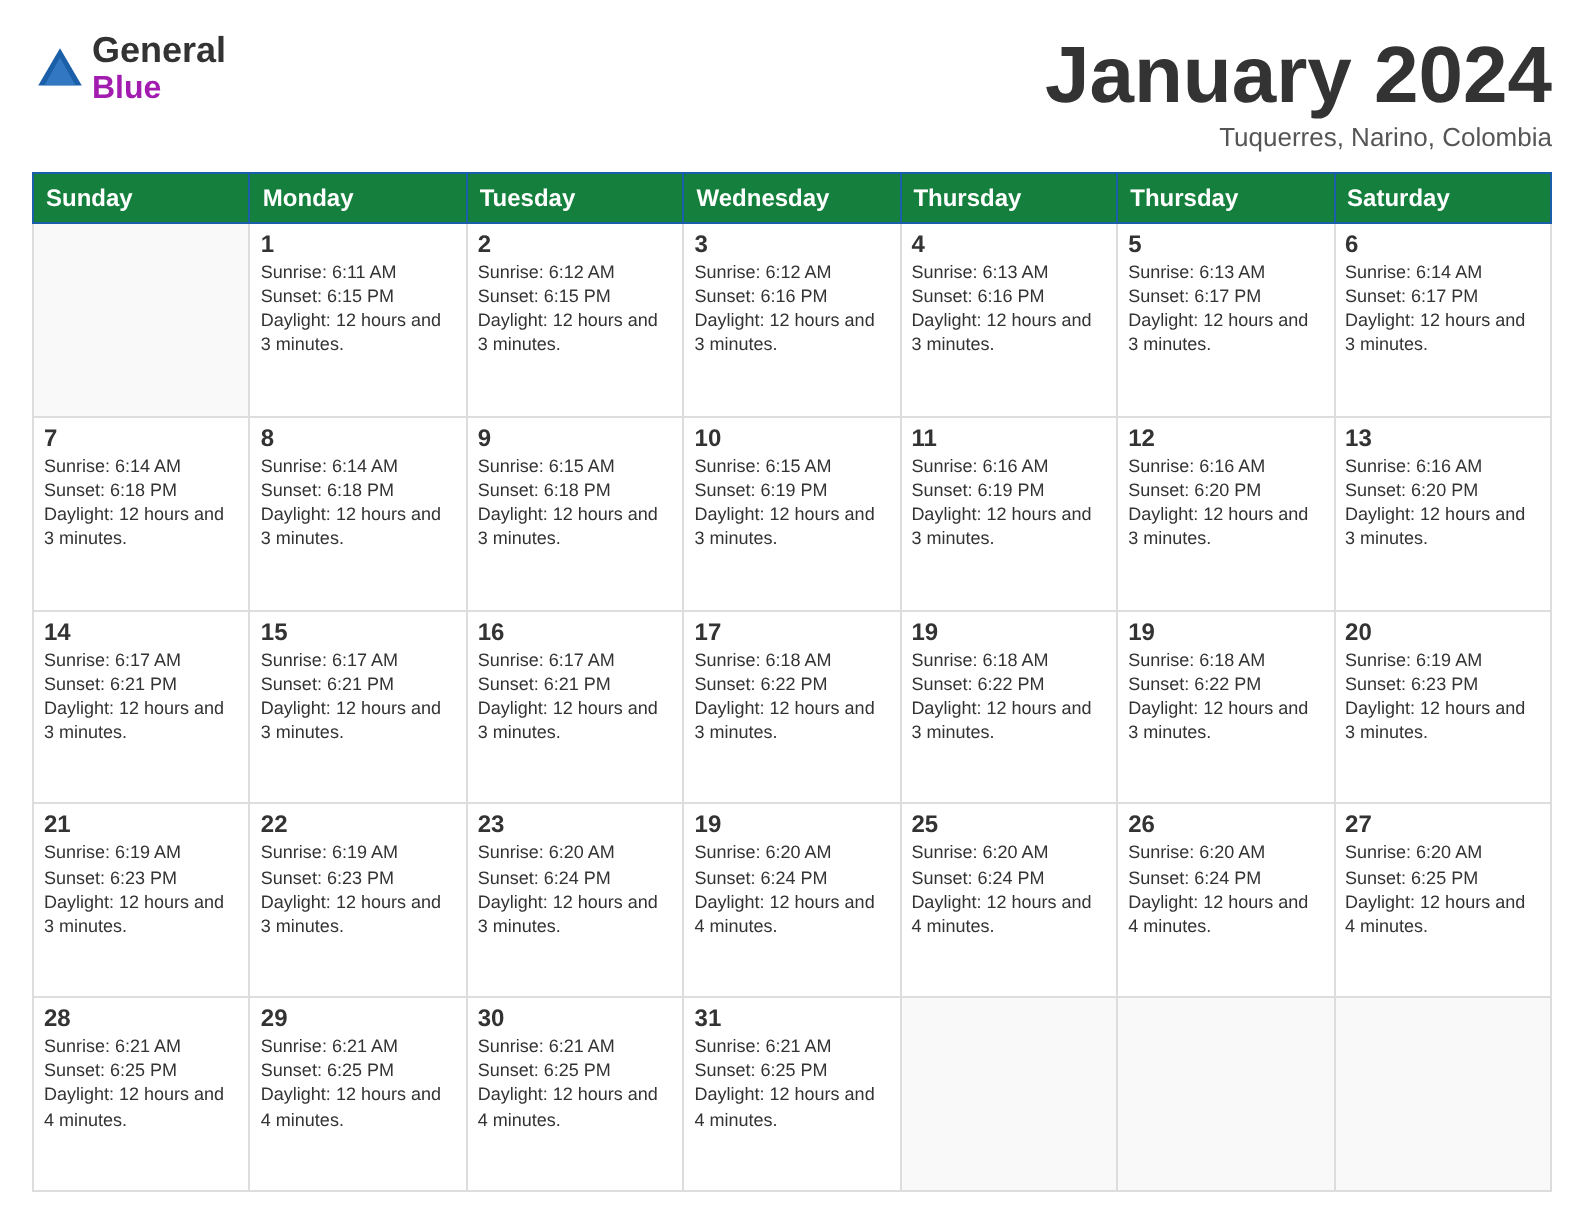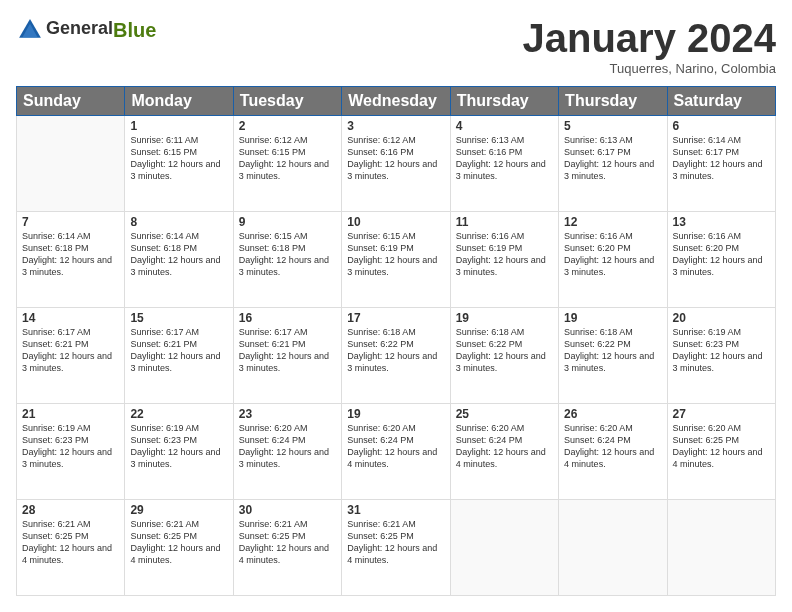--- a/index.html
+++ b/index.html
@@ -22,32 +22,32 @@
       justify-content: space-between;
       align-items: flex-start;
       margin-bottom: 10px;
     }
     .logo {
       display: flex;
       align-items: center;
     }
     .logo-text {
       display: flex;
-      flex-direction: row;
+      flex-direction: column;
       line-height: 1.1;
     }
     .logo-general {
       font-size: 18px;
       font-weight: bold;
       color: #333;
     }
     .logo-blue {
-      font-size: 20px;
+      font-size: 16px;
       font-weight: bold;
-      color: #4d7c0f;
+      color: #a21caf;
     }
     .logo-icon {
       width: 28px;
       height: 28px;
       margin-right: 2px;
     }
     .title-block {
       text-align: right;
     }
     .month-title {
@@ -58,23 +58,23 @@
     .subtitle {
       font-size: 13px;
       color: #555;
     }
     .calendar {
       width: 100%;
       border-collapse: collapse;
       flex: 1;
     }
     .calendar th {
-      background: #737373;
+      background: #15803d;
       color: #fff;
-      font-size: 16px;
+      font-size: 12px;
       font-weight: bold;
       padding: 5px 6px;
       text-align: left;
       border: 1px solid #1a5fa8;
     }
     .calendar td {
       border: 1px solid #ddd;
       vertical-align: top;
       padding: 3px 5px;
       width: calc(100% / 7);

